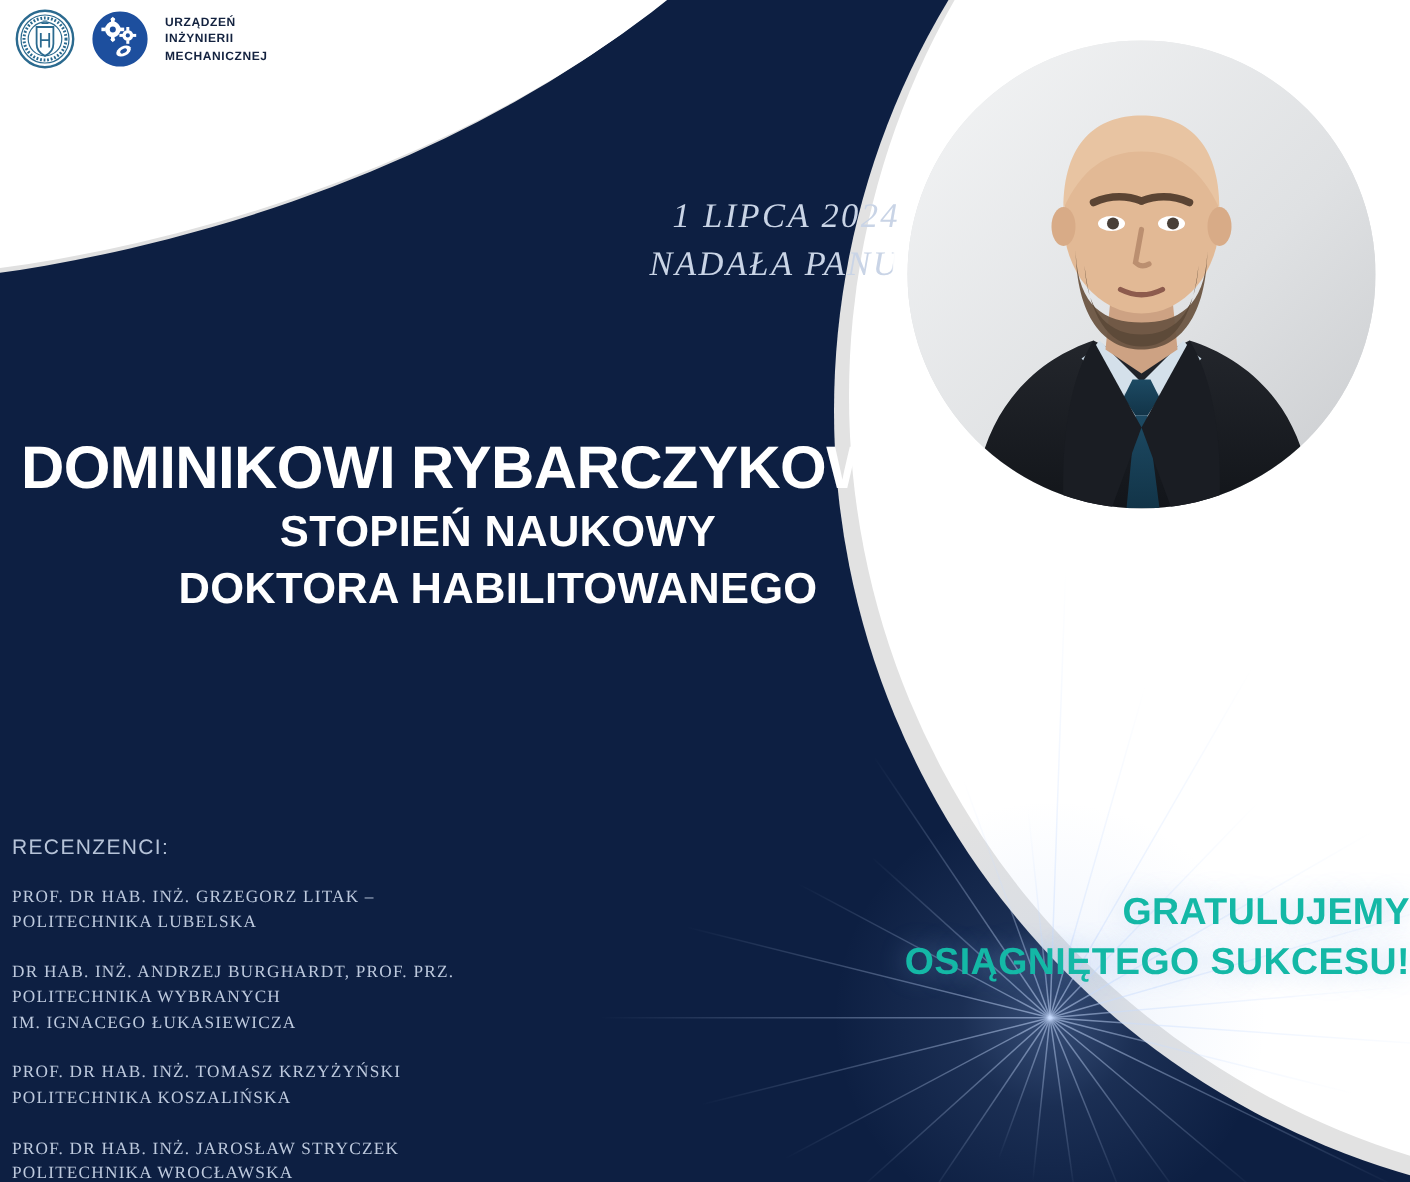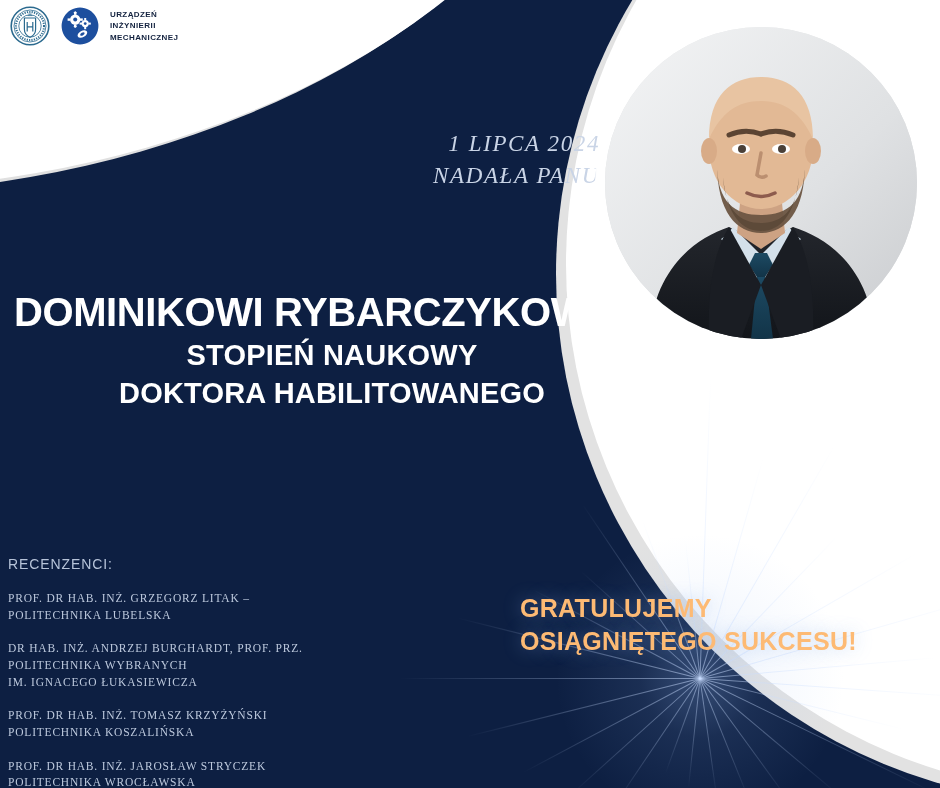--- a/index.html
+++ b/index.html
@@ -233,27 +233,27 @@
     color: #bdc9dd;
     margin-bottom: 17px;
     white-space: pre-line;
   }
 
   .congrats {
     position: absolute;
     left: 520px;
     top: 592px;
     width: 420px;
-    text-align: left;
+    text-align: right;
     font-family: "Liberation Sans", sans-serif;
     font-weight: bold;
     font-size: 25px;
     line-height: 1.3;
     letter-spacing: 0.3px;
-    color: #fdba74;
+    color: #14b8a6;
     z-index: 4;
     text-shadow: 0 0 18px rgba(130,170,230,0.45);
   }
 </style>
 </head>
 <body>
 
 <div id="poster">
 
   <div class="bg-layer">

